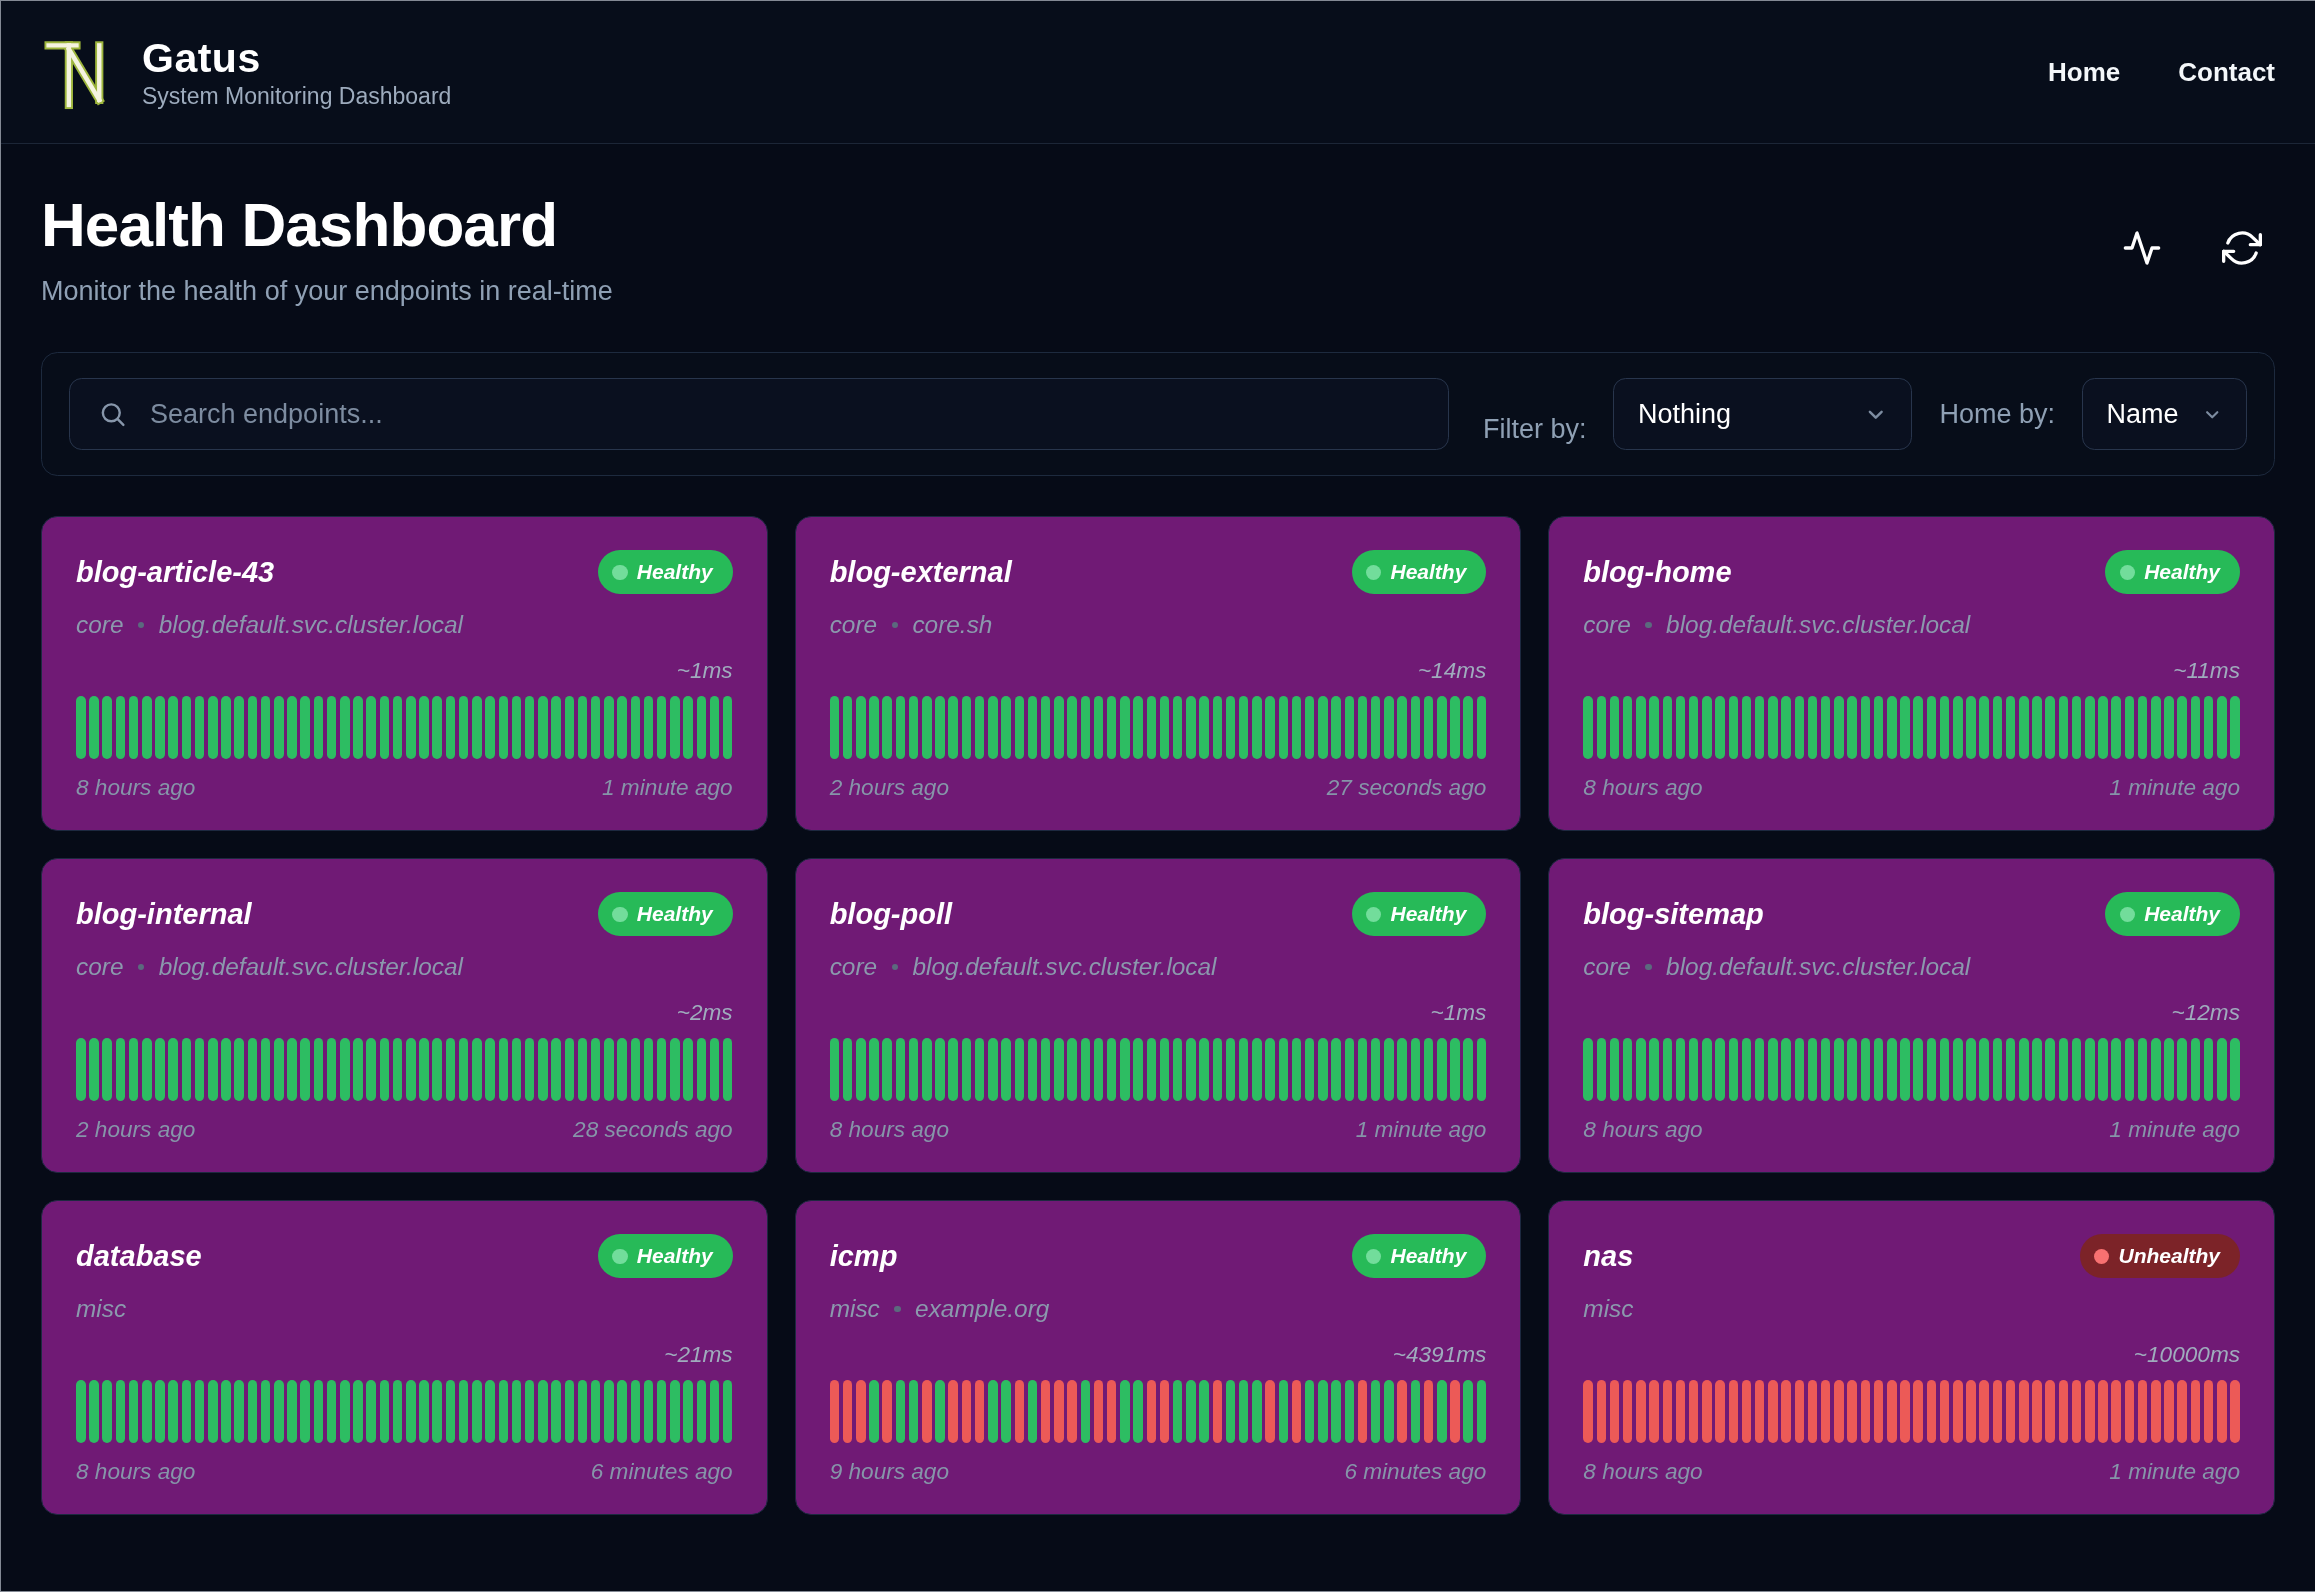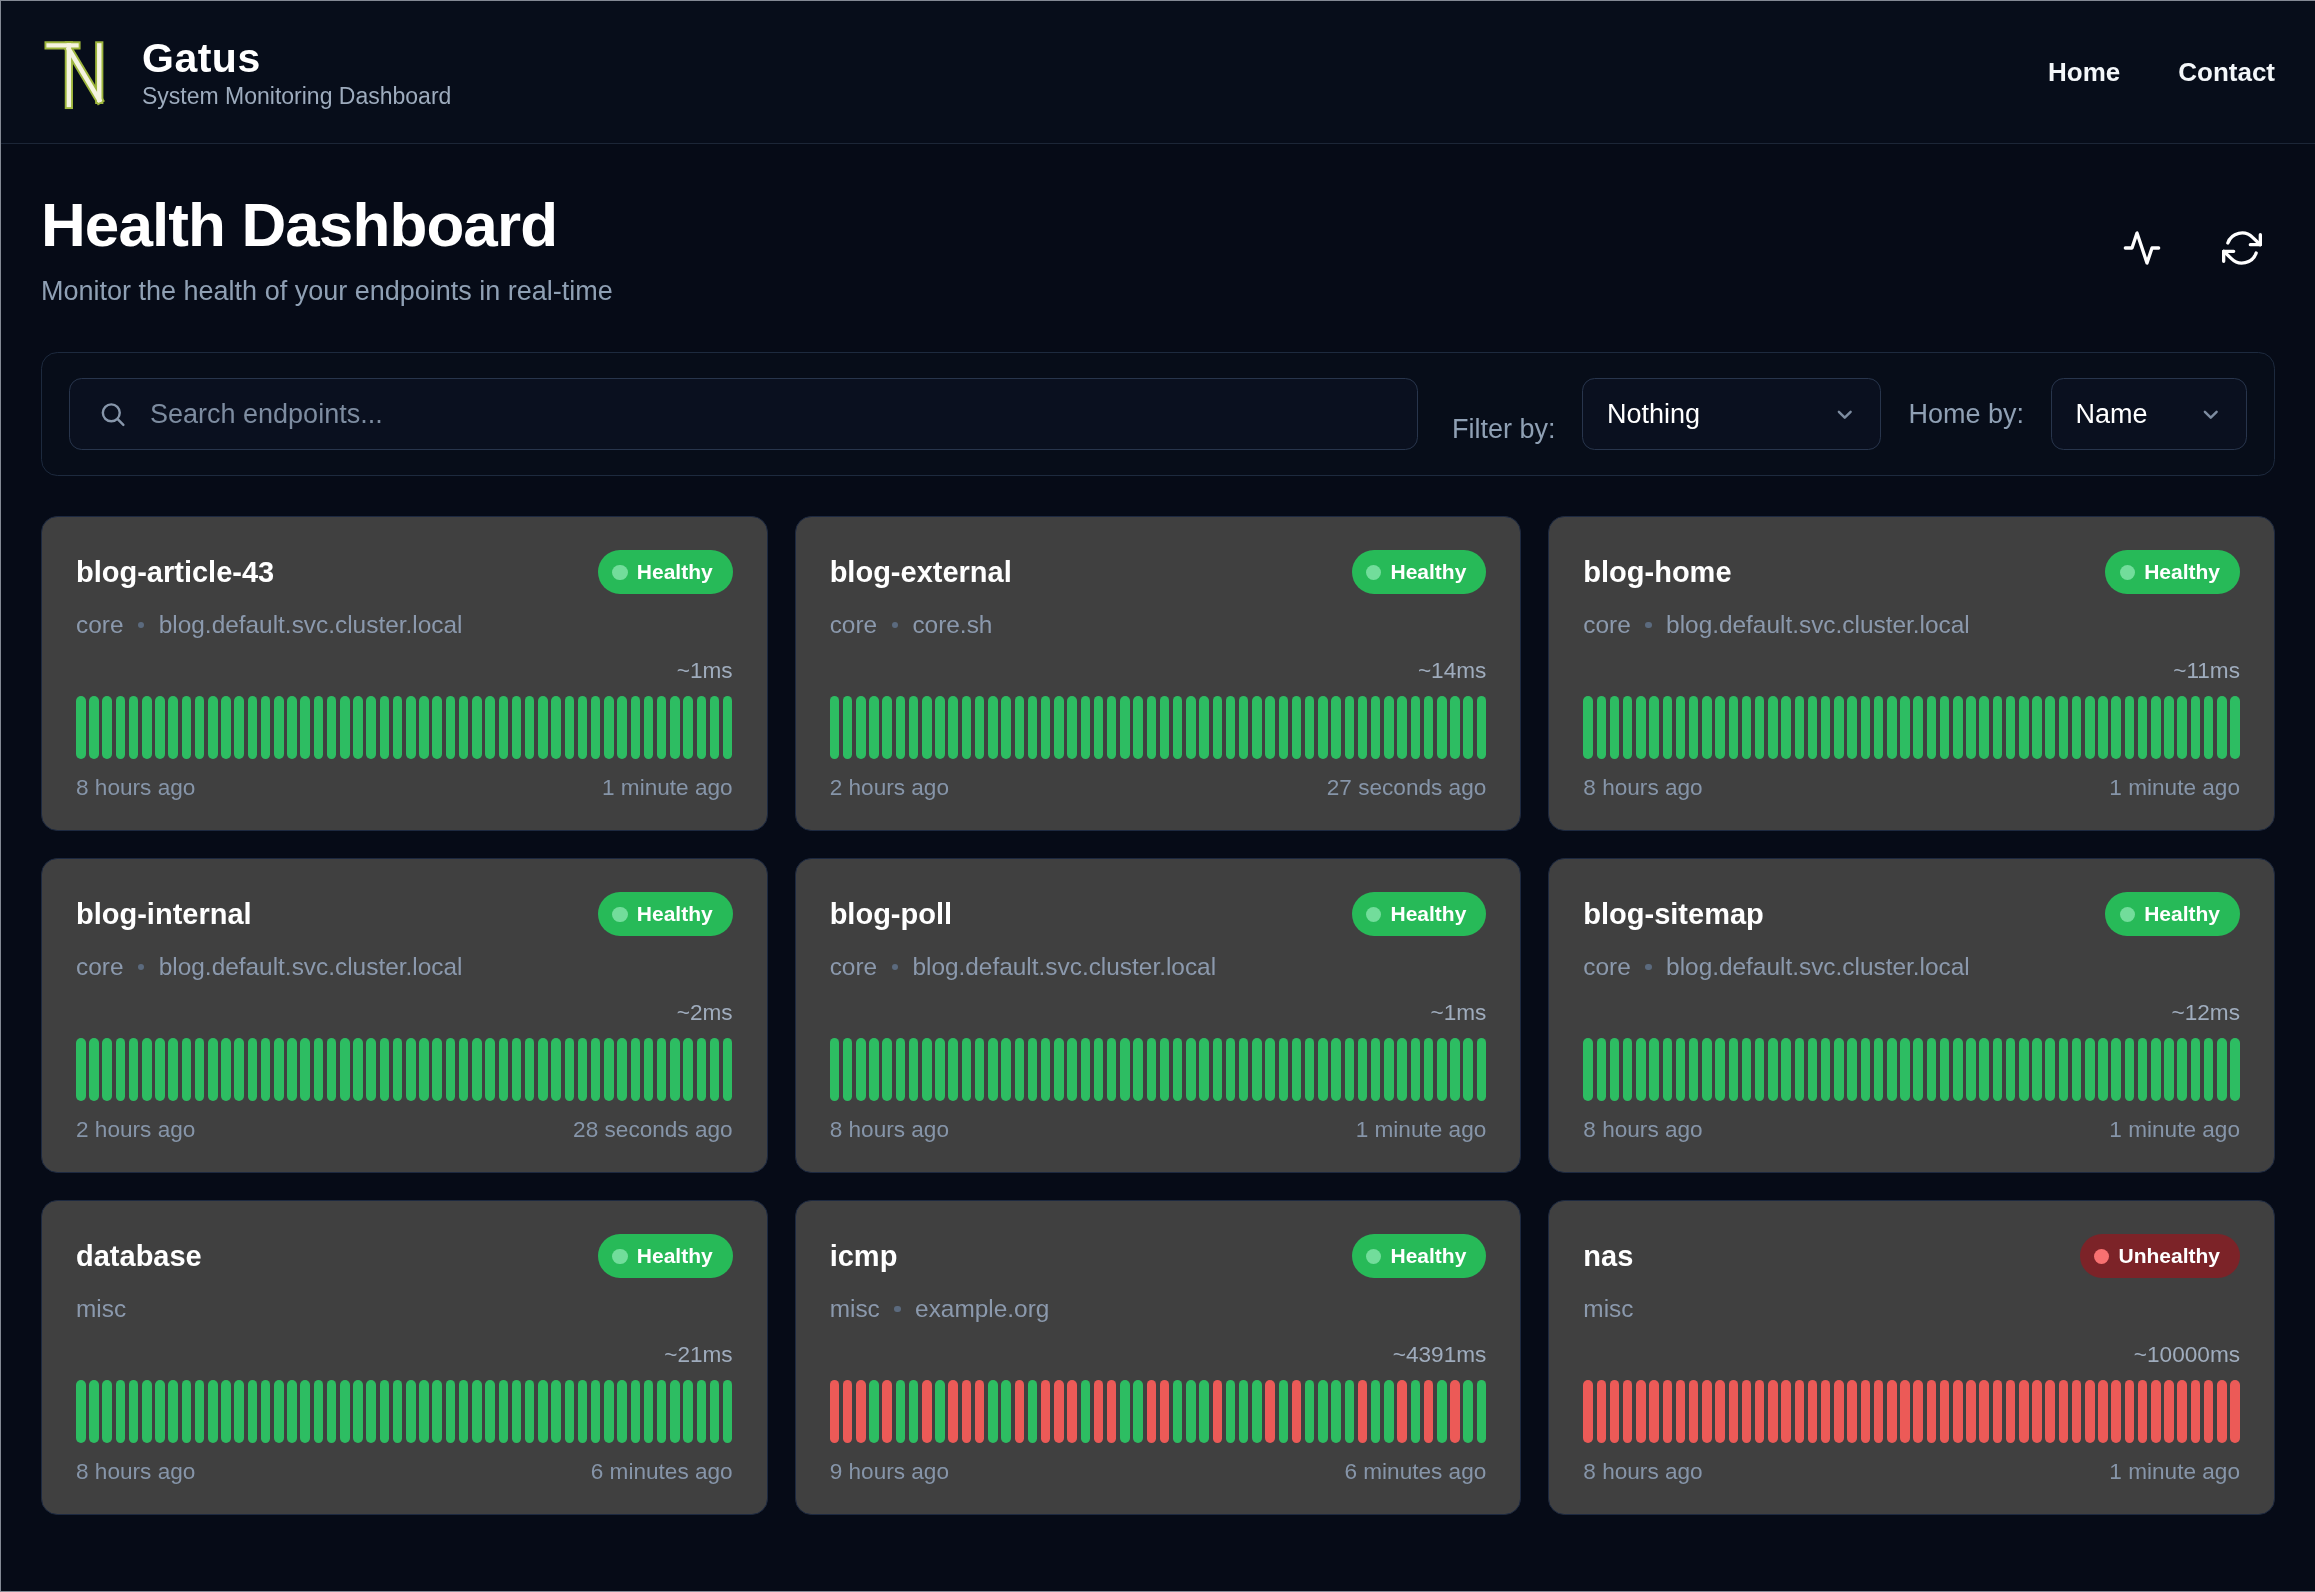--- a/index.html
+++ b/index.html
@@ -68,38 +68,39 @@
   .tool-label.first { margin-left: 7.2px; margin-top: 31px; }
   .select {
     display: flex; align-items: center; justify-content: space-between;
     height: 72px; padding: 0 23.5px;
     border: 0.9px solid #28354c; border-radius: 12.7px;
     background: #0a101f; cursor: pointer;
     font-size: 27px; color: #ffffff;
   }
   .select .chev { width: 23.5px; height: 23.5px; color: #7d8ca0; margin-left: 23.5px; }
   .select.filter { width: 299px; }
-  .select.sort  { width: 196px; }
+  .select.sort  { width: 165px; }
 
   
   .grid {
     margin: 40px 40px 0;
     display: grid;
     grid-template-columns: repeat(3, 1fr);
     gap: 27px;
   }
   .card {
-    background: #404040;
+    background: #701a75;
     border: 0.9px solid #1d2940;
     border-radius: 16.3px;
     padding: 33px 34px 29px;
     min-height: 315px;
     display: flex;
     flex-direction: column;
     cursor: pointer;
+    font-style: italic;
   }
   .card-head { display: flex; align-items: center; justify-content: space-between; }
   .card-title { font-size: 29px; font-weight: 700; color: #ffffff; }
   .badge {
     display: flex; align-items: center; gap: 9px;
     border-radius: 904px;
     padding: 10px 20px 10px 14.5px;
     font-size: 21px; font-weight: 700; color: #ffffff;
     flex: 0 0 auto;
   }

